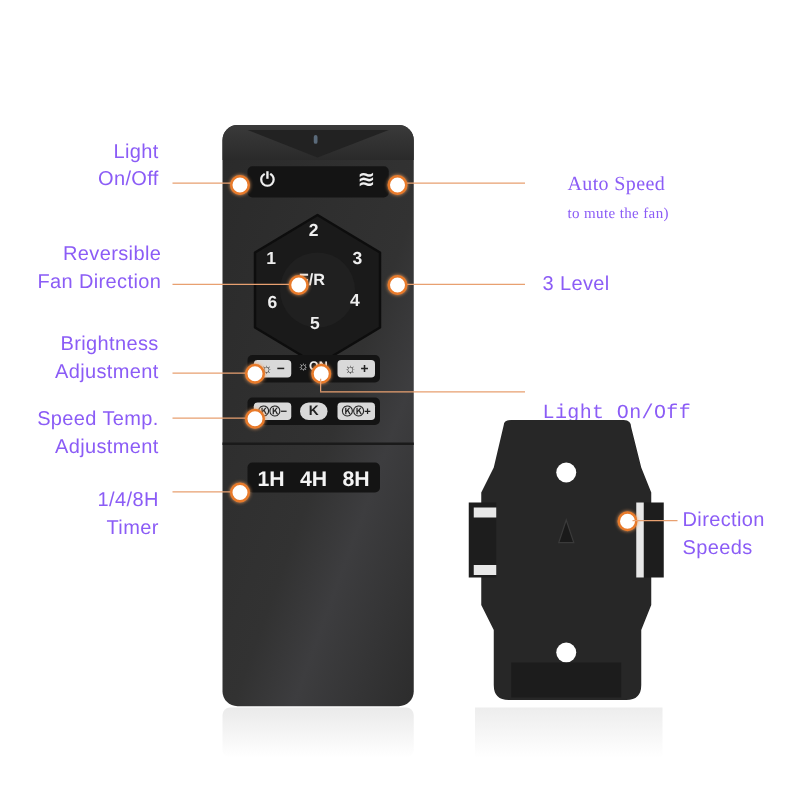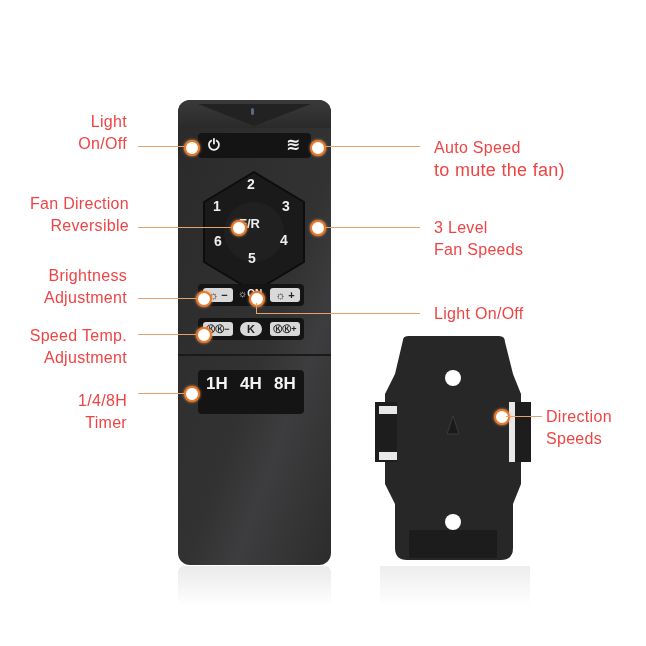--- a/index.html
+++ b/index.html
@@ -1,17 +1,17 @@
 <!DOCTYPE html>
 <html><head>
 <meta charset="utf-8">
 <style>
   html,body{margin:0;padding:0;background:#fff;}
   body{width:646px;height:646px;position:relative;overflow:hidden;font-family:"Liberation Sans","DejaVu Sans",sans-serif;}
-  .label{position:absolute;color:#ef4444;font-size:16px;line-height:22px;letter-spacing:0.3px;}
+  .label{position:absolute;color:#8b5cf6;font-size:16px;line-height:22px;letter-spacing:0.3px;}
   .label.right{text-align:right;}
   .line{position:absolute;height:1px;background:#e8a070;}
   .vline{position:absolute;width:1px;background:#e8a070;}
   .dot{position:absolute;width:12px;height:12px;border-radius:50%;background:#fff;border:2px solid #e87a2a;box-shadow:0 0 3px #f3a060;}
   
   .remote{position:absolute;left:178px;top:100px;width:153px;height:465px;border-radius:12px;
     background:linear-gradient(110deg,#2a2a2a 0%,#323232 55%,#3d3d3f 70%,#2c2c2c 100%);}
   .remote-top{position:absolute;left:0;top:0;width:153px;height:28px;border-radius:12px 12px 0 0;
     background:linear-gradient(180deg,#3a3a3a,#2a2a2a);}
   .remote-split{position:absolute;left:0;top:254px;width:153px;height:2px;background:#1a1a1a;}
@@ -29,45 +29,44 @@
   .bshadow{position:absolute;left:380px;top:566px;width:150px;height:40px;background:linear-gradient(180deg,rgba(225,225,225,0.6),rgba(255,255,255,0));}
 </style>
 </head>
 <body>
 
 <div class="label right" style="right:519px;top:111px;">
   <div>Light</div>
     <div>On/Off</div>
 </div>
 <div class="label right" style="right:517px;top:193px;">
-  <div>Fan Direction</div>
-    <div>Reversible</div>
+  <div>Reversible</div>
+    <div>Fan Direction</div>
 </div>
 <div class="label right" style="right:519px;top:265px;">
   <div>Brightness</div>
     <div>Adjustment</div>
 </div>
 <div class="label right" style="right:519px;top:325px;">
   <div>Speed Temp.</div>
     <div>Adjustment</div>
 </div>
 <div class="label right" style="right:519px;top:390px;">
   <div>1/4/8H</div>
     <div>Timer</div>
 </div>
 
-<div class="label" style="left:434px;top:137px;">
+<div class="label" style="left:454px;top:137px;font-family:Liberation Serif, serif;">
   <div>Auto Speed</div>
-  <div class="small" style="font-size:18px;">to mute the fan)</div>
+  <div class="small" style="font-size:12px;">to mute the fan)</div>
 </div>
 <div class="label" style="left:434px;top:217px;">
   <div>3 Level</div>
-    <div>Fan Speeds</div>
 </div>
-<div class="label" style="left:434px;top:303px;">
+<div class="label" style="left:434px;top:319px;font-family:Liberation Mono, monospace;">
   <div>Light On/Off</div>
 </div>
 <div class="label" style="left:546px;top:406px;">
   <div>Direction</div>
     <div>Speeds</div>
 </div>
 
 <div class="remote">
   <div class="remote-top">
     <svg width="153" height="28" style="position:absolute;left:0;top:0;">
@@ -96,21 +95,21 @@
     <span class="pill" style="left:5px;top:4px;width:30px;">☼ −</span>
     <span class="glyph" style="left:40px;top:4px;font-size:10px;">☼ON</span>
     <span class="pill" style="left:72px;top:4px;width:30px;">☼ +</span>
   </div>
   <div class="btnbar" style="left:20px;top:218px;width:106px;height:22px;">
     <span class="pill" style="left:5px;top:4px;width:30px;font-size:9px;">ⓀⓀ−</span>
     <span class="pill" style="left:42px;top:4px;width:22px;border-radius:7px;">K</span>
     <span class="pill" style="left:72px;top:4px;width:30px;font-size:9px;">ⓀⓀ+</span>
   </div>
   <div class="remote-split"></div>
-  <div class="btnbar" style="left:20px;top:270px;width:106px;height:44px;">
+  <div class="btnbar" style="left:20px;top:270px;width:106px;height:24px;">
     <span class="timer" style="left:8px;top:4px;">1H</span>
     <span class="timer" style="left:42px;top:4px;">4H</span>
     <span class="timer" style="left:76px;top:4px;">8H</span>
   </div>
 </div>
 <div class="shadow"></div>
 
 <div class="bracket">
   <svg width="160" height="230">
     <path d="M30,6 Q30,2 36,2 L126,2 Q132,2 132,8 L140,40 L148,60 L148,150 L140,170 L140,214 Q140,226 128,226 L34,226 Q22,226 22,214 L22,170 L12,150 L12,60 L22,40 Z" fill="#272727"></path>

